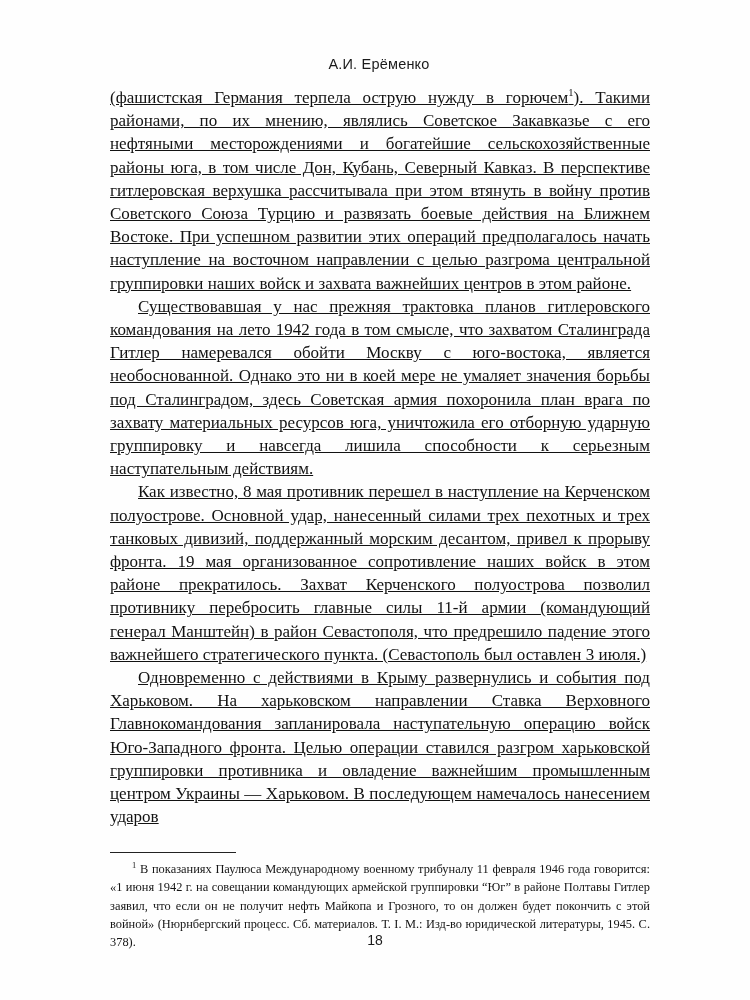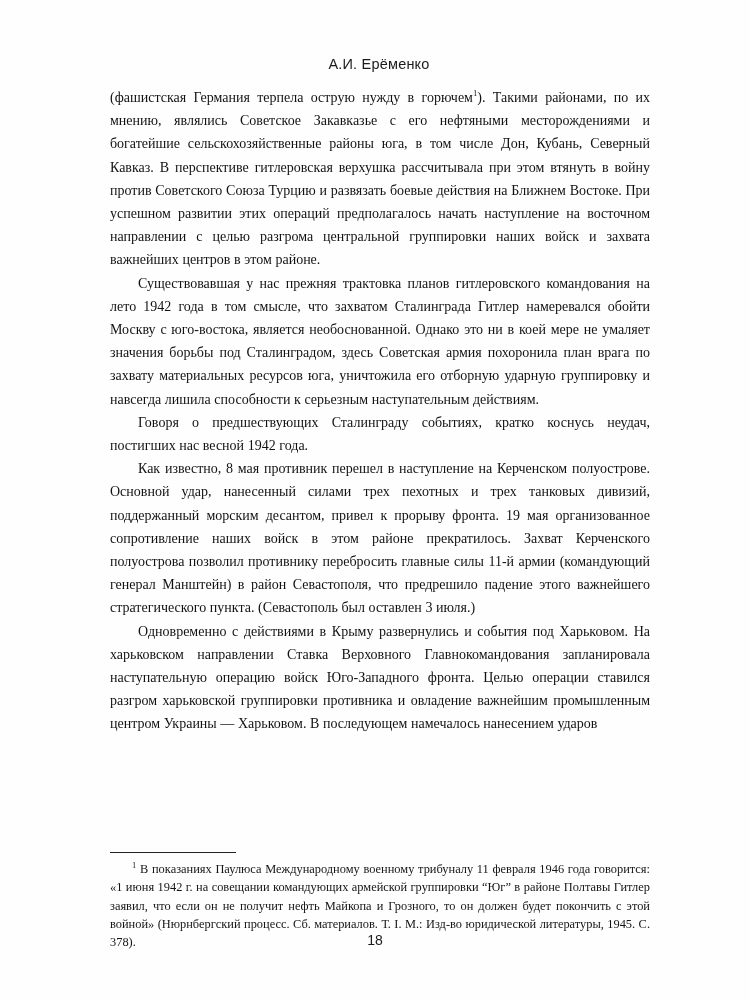--- a/index.html
+++ b/index.html
@@ -38,27 +38,28 @@
   
   .textblock {
     position: absolute;
     top: 86px;
     left: 110px;
     width: 540px;
   }
 
   .para {
     margin: 0;
-    font-size: 14px;
+    font-size: 17px;
     line-height: 23.2px;
     text-align: justify;
     text-justify: inter-word;
     color: #121212;
     hyphens: manual;
     word-spacing: 0.1px;
+    text-decoration: underline;
   }
   .para.indent {
     text-indent: 28px;
   }
   .para.first {
     text-indent: 0;
   }
 
   sup.fnmark {
     font-size: 0.62em;
@@ -111,21 +112,20 @@
 <div class="page">
 
   <div class="running-head">А.И. Ерёменко</div>
 
   <div class="textblock">
 
     <p class="para first"><span>(фашистская Германия терпела острую нужду в горючем</span><sup class="fnmark">1</sup><span>). Такими районами, по их мнению, являлись Советское Закавказье с его нефтяными месторождениями и богатейшие сельскохозяйственные районы юга, в том числе Дон, Кубань, Северный Кавказ. В перспективе гитлеровская верхушка рассчитывала при этом втянуть в войну против Советского Союза Турцию и развязать боевые действия на Ближнем Востоке. При успешном развитии этих операций предполагалось начать наступление на восточном направлении с целью разгрома центральной группировки наших войск и захвата важнейших центров в этом районе.</span></p>
 
     <p class="para indent">Существовавшая у нас прежняя трактовка планов гитлеровского командования на лето 1942 года в том смысле, что захватом Сталинграда Гитлер намеревался обойти Москву с юго-востока, является необоснованной. Однако это ни в коей мере не умаляет значения борьбы под Сталинградом, здесь Советская армия похоронила план врага по захвату материальных ресурсов юга, уничтожила его отборную ударную группировку и навсегда лишила способности к серьезным наступательным действиям.</p>
 
-    <p class="para indent">Говоря о предшествующих Сталинграду событиях, кратко коснусь неудач, постигших нас весной 1942 года.</p>
 
     <p class="para indent">Как известно, 8 мая противник перешел в наступление на Керченском полуострове. Основной удар, нанесенный силами трех пехотных и трех танковых дивизий, поддержанный морским десантом, привел к прорыву фронта. 19 мая организованное сопротивление наших войск в этом районе прекратилось. Захват Керченского полуострова позволил противнику перебросить главные силы 11-й армии (командующий генерал Манштейн) в район Севастополя, что предрешило падение этого важнейшего стратегического пункта. (Севастополь был оставлен 3 июля.)</p>
 
     <p class="para indent">Одновременно с действиями в Крыму развернулись и события под Харьковом. На харьковском направлении Ставка Верховного Главнокомандования запланировала наступательную операцию войск Юго-Западного фронта. Целью операции ставился разгром харьковской группировки противника и овладение важнейшим промышленным центром Украины — Харьковом. В последующем намечалось нанесением ударов</p>
 
   </div>
 
   <div class="footnote-area">
     <div class="footnote-rule"></div>
     <p class="footnote-text"><sup>1</sup> <span>В показаниях Паулюса Международному военному трибуналу 11 февраля 1946 года говорится: «1 июня 1942 г. на совещании командующих армейской группировки “Юг” в районе Полтавы Гитлер заявил, что если он не получит нефть Майкопа и Грозного, то он должен будет покончить с этой войной» (Нюрнбергский процесс. Сб. материалов. Т. I. М.: Изд-во юридической литературы, 1945. С. 378).</span></p>

